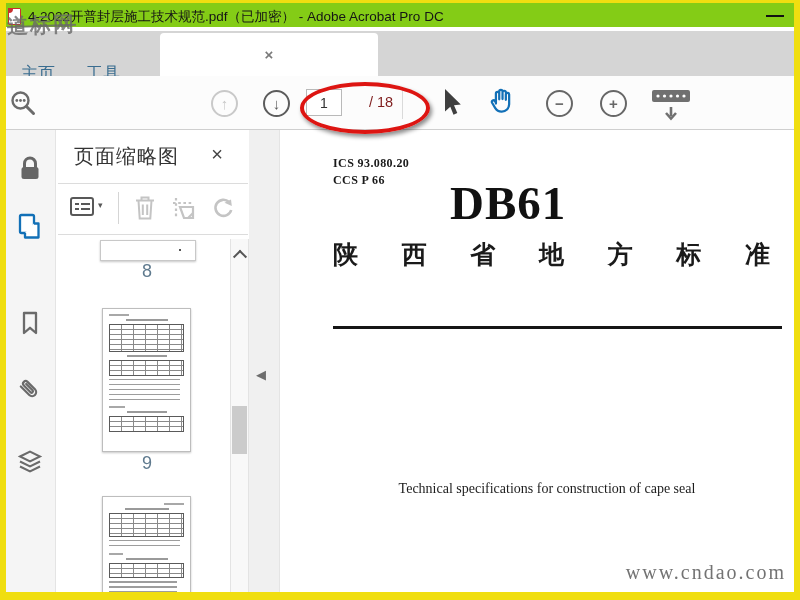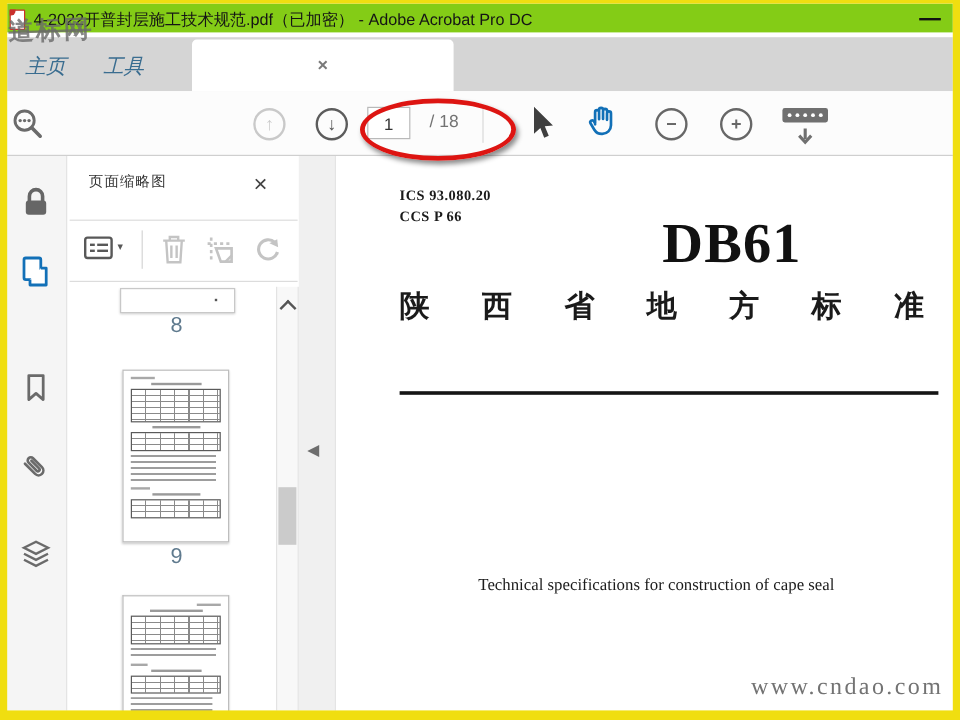--- a/index.html
+++ b/index.html
@@ -19,49 +19,49 @@
   .pdf-ico::before{content:"";position:absolute;left:-1px;top:-1px;width:5px;height:5px;background:#c9302c;
            border-bottom-right-radius:4px;}
   .title-text{position:absolute;left:22px;top:0;height:28px;line-height:28px;font-size:13.5px;color:#151515;white-space:nowrap;}
   .min-btn{position:absolute;left:752px;top:0;width:34px;height:26px;display:flex;align-items:center;justify-content:center;}
   .min-glyph{width:18px;border-top:2.2px solid #111;height:0;}
   .site-mark{position:absolute;left:7px;top:11px;z-index:45;font-size:21px;letter-spacing:2px;
            color:rgba(105,105,105,.8);text-decoration:line-through;transform:rotate(-2deg);font-weight:bold;}
 
   
   .tabbar{position:absolute;left:6px;top:31px;width:788px;height:45px;background:#d5d5d5;}
-  .tab-plain{position:absolute;top:5px;height:40px;line-height:40px;text-align:center;
-           font-size:17px;color:#3a6d90;cursor:default;font-style:italic;}
+  .tab-plain{position:absolute;top:23px;height:40px;line-height:40px;text-align:center;
+           font-size:17px;color:#3a6d90;cursor:default;}
   .tab-home{left:4px;width:56px;}
   .tab-tools{left:66px;width:62px;}
   .tab-doc{position:absolute;left:154px;top:2px;width:218px;height:43px;background:#fff;
            border-radius:4px 4px 0 0;display:flex;align-items:center;justify-content:center;gap:14px;}
   .tab-doc-label{font-size:15px;color:#3a6d90;}
   .tab-close{font-size:15px;color:#7a7a7a;font-weight:bold;}
 
   
   .toolbar{position:absolute;left:6px;top:76px;width:788px;height:54px;background:#fcfcfc;border-bottom:1px solid #cfcfcf;box-sizing:border-box;}
   .tb-abs{position:absolute;}
   .circ{width:27px;height:27px;border-radius:50%;border:2.4px solid currentColor;box-sizing:border-box;
         display:flex;align-items:center;justify-content:center;font-size:15px;font-weight:bold;}
   .page-input{position:absolute;left:306px;top:89px;width:36px;height:27px;border:1px solid #b9b9b9;
         background:#fff;box-sizing:border-box;text-align:center;font-size:14px;color:#333;
         font-family:"Liberation Sans","DejaVu Sans",sans-serif;padding:0;}
-  .page-total{position:absolute;left:358px;top:89px;height:27px;line-height:27px;font-size:14.5px;color:#737373;text-align:right;}
+  .page-total{position:absolute;left:369px;top:89px;height:27px;line-height:27px;font-size:14.5px;color:#7f1d1d;text-align:right;}
   .tb-sep{position:absolute;left:402px;top:87px;width:1px;height:32px;background:#dadada;}
   .red-ellipse{position:absolute;left:300px;top:82px;width:122px;height:44px;border:4.5px solid #dd1512;
         border-radius:50%;box-shadow:2px 3px 4px rgba(0,0,0,.45);z-index:6;}
 
   
   .rail{position:absolute;left:6px;top:130px;width:50px;height:462px;background:#f5f5f5;border-right:1px solid #e4e4e4;box-sizing:border-box;}
   .rail-item{position:absolute;left:14px;width:32px;height:34px;display:flex;align-items:center;justify-content:center;}
 
   
   .panel{position:absolute;left:57px;top:130px;width:192px;height:462px;background:#fff;}
-  .panel-title{position:absolute;left:74px;top:143px;font-size:12px;color:#333;letter-spacing:1px;}
+  .panel-title{position:absolute;left:74px;top:143px;font-size:20px;color:#333;letter-spacing:1px;}
   .panel-close{position:absolute;left:204px;top:141px;width:26px;height:26px;font-size:20px;color:#444;
         display:flex;align-items:center;justify-content:center;}
   .p-div{position:absolute;left:58px;width:190px;height:1px;background:#dcdcdc;}
   .opt-btn{position:absolute;left:70px;top:196px;width:40px;height:24px;}
   .opt-box{position:absolute;left:0;top:1px;width:24px;height:19px;border:2px solid #585858;border-radius:3px;box-sizing:border-box;}
   .opt-box i{position:absolute;left:3px;height:2px;background:#585858;}
   .opt-box i.r1{top:4px;width:4px;}  .opt-box i.r2{top:4px;left:9px;width:9px;}
   .opt-box i.r3{top:9px;width:4px;}  .opt-box i.r4{top:9px;left:9px;width:9px;}
   .opt-caret{position:absolute;left:28px;top:4px;font-size:9px;color:#585858;}
   .p-sep{position:absolute;left:118px;top:192px;width:1px;height:32px;background:#d5d5d5;}
@@ -89,21 +89,21 @@
 
   
   .gutter{position:absolute;left:249px;top:130px;width:31px;height:462px;background:#f0f0f0;border-right:1px solid #e4e4e4;box-sizing:border-box;}
   .collapse{position:absolute;left:256px;top:367px;font-size:13px;color:#6d6d6d;}
 
   
   .docarea{position:absolute;left:280px;top:130px;width:514px;height:462px;background:#fff;}
   .serif{font-family:"Liberation Serif","DejaVu Serif",serif;}
   .doc-ics{position:absolute;left:333px;top:156px;font-size:12px;font-weight:bold;color:#1a1a1a;letter-spacing:.4px;}
   .doc-ccs{position:absolute;left:333px;top:173px;font-size:12px;font-weight:bold;color:#1a1a1a;letter-spacing:.4px;}
-  .doc-logo{position:absolute;left:450px;top:178px;width:320px;text-align:center;font-size:47px;font-weight:bold;
+  .doc-logo{position:absolute;left:450px;top:178px;width:320px;text-align:left;font-size:47px;font-weight:bold;
       color:#111;letter-spacing:1px;line-height:1.1;}
   .doc-region{position:absolute;left:333px;top:238px;width:437px;display:flex;justify-content:space-between;
       font-size:25px;font-weight:600;color:#1a1a1a;}
   .doc-code{position:absolute;left:450px;top:283px;width:320px;text-align:right;font-size:14.5px;font-weight:bold;color:#111;}
   .doc-rule{position:absolute;left:333px;top:326px;width:449px;height:3px;background:#151515;}
   .doc-title{position:absolute;left:300px;top:430px;width:494px;text-align:center;font-size:30px;font-weight:bold;
       color:#1c1c1c;letter-spacing:3px;}
   .doc-sub{position:absolute;left:300px;top:481px;width:494px;text-align:center;font-size:14px;font-weight:normal;color:#1c1c1c;}
   .doc-wm{position:absolute;left:480px;top:561px;width:306px;text-align:right;font-size:20px;color:#737373;letter-spacing:2px;}
 </style>

